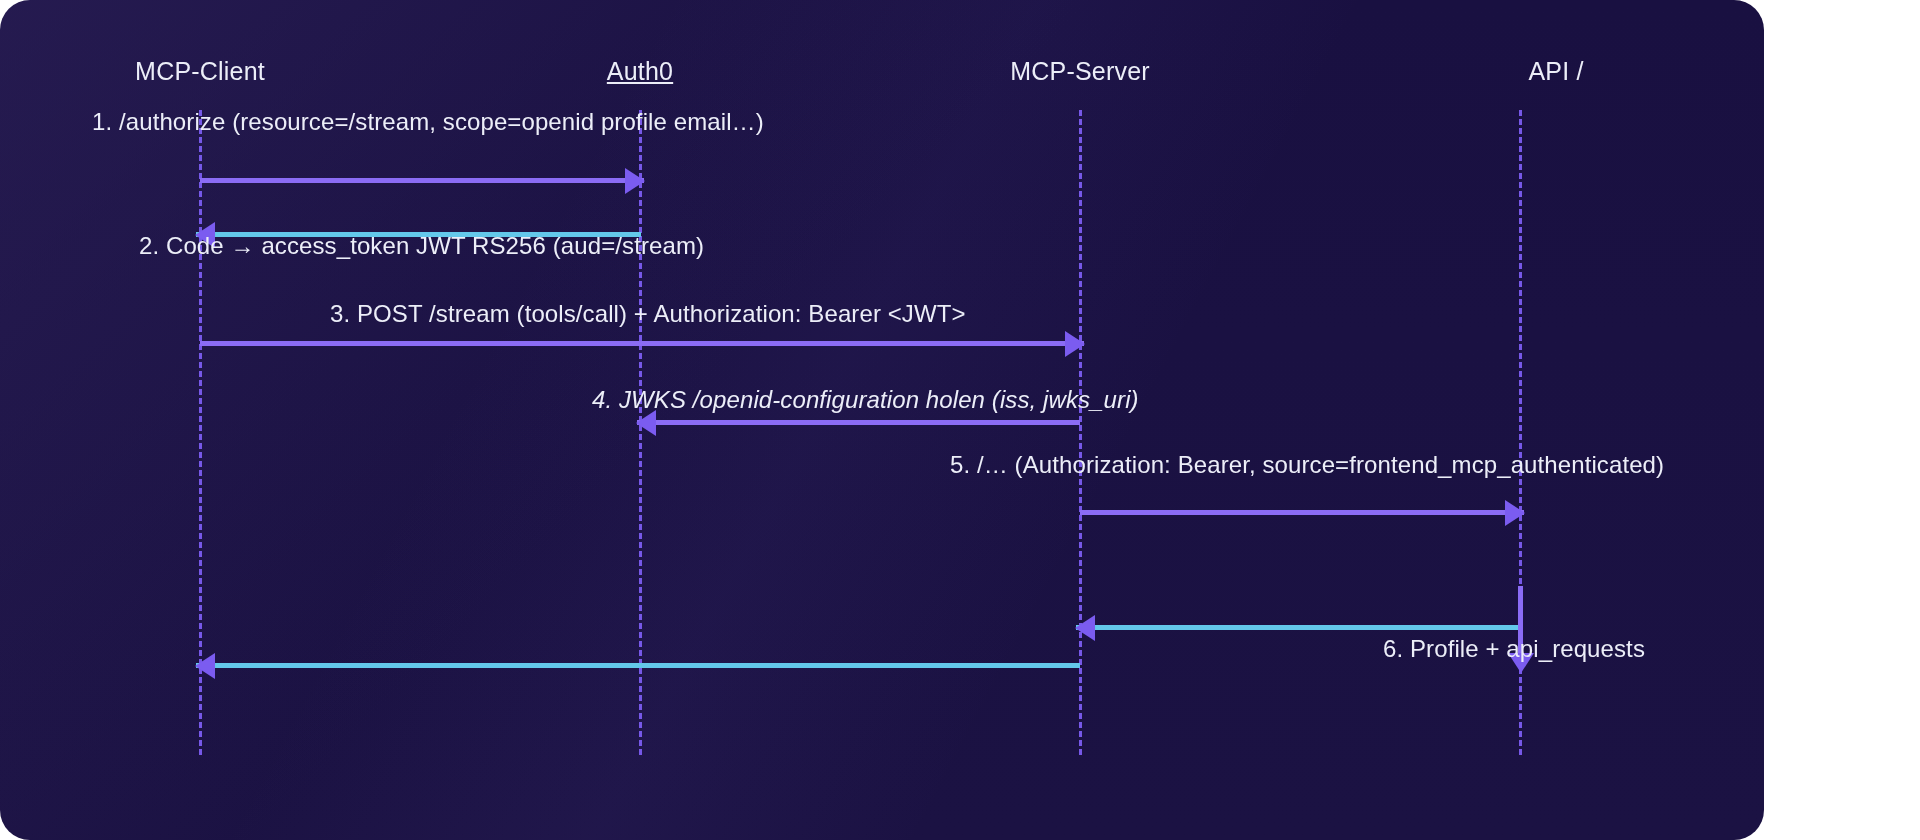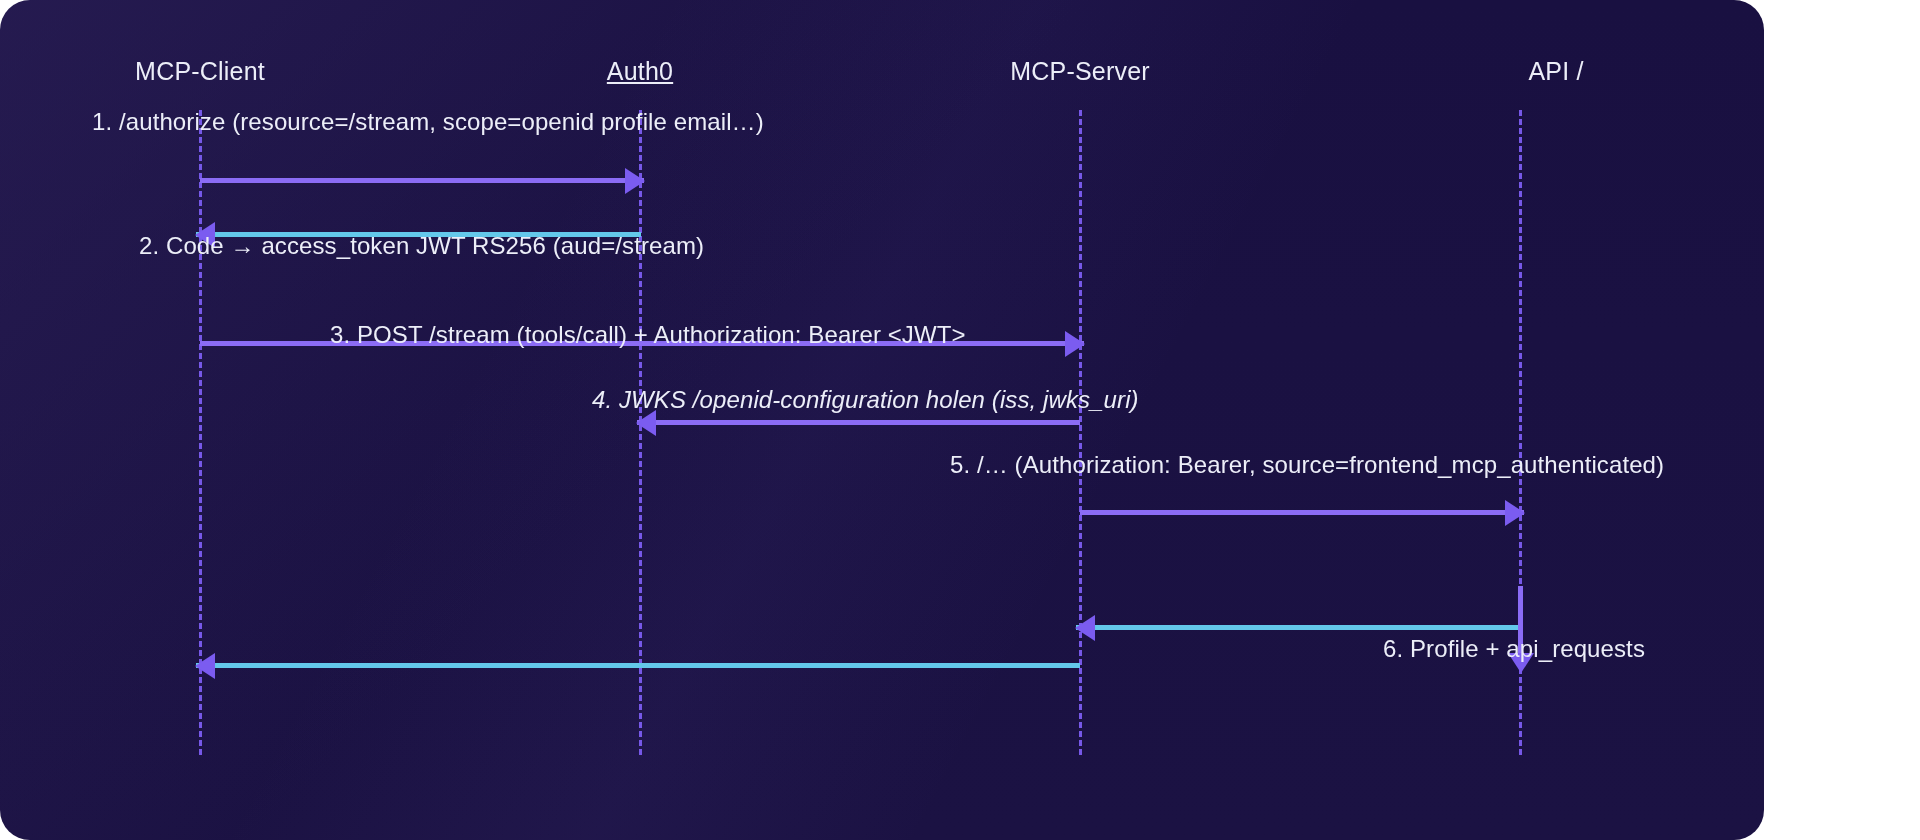--- a/index.html
+++ b/index.html
@@ -115,21 +115,21 @@
       </div>
       <div class="arrow to-left" style="left: 196px; top: 663px; width: 884px;">
         <div class="shaft" style="background: rgb(99, 200, 234);"></div>
         <div class="head" style="border-right: 20px solid rgb(123, 92, 240);"></div>
       </div>
     </div>
 
   <div id="labels">
       <div class="msg" style="left: 92px; top: 108px; color: rgb(236, 238, 248);">1. /authorize (resource=/stream, scope=openid profile email…)</div>
       <div class="msg" style="left: 139px; top: 232px; color: rgb(236, 238, 248);">2. Code → access_token JWT RS256 (aud=/stream)</div>
-      <div class="msg" style="left: 330px; top: 321px; color: rgb(236, 238, 248);">3. POST /stream (tools/call) + Authorization: Bearer &lt;JWT&gt;</div>
+      <div class="msg" style="left: 330px; top: 300px; color: rgb(236, 238, 248);">3. POST /stream (tools/call) + Authorization: Bearer &lt;JWT&gt;</div>
       <div class="msg" style="left: 592px; top: 386px; color: rgb(236, 238, 248); font-style: italic;">4. JWKS /openid-configuration holen (iss, jwks_uri)</div>
       <div class="msg" style="left: 950px; top: 451px; color: rgb(236, 238, 248);">5. /… (Authorization: Bearer, source=frontend_mcp_authenticated)</div>
     </div>
 
   <div id="selfmsgs">
       <div class="varrow" style="left: 1518px; top: 586px; height: 86px;">
         <div class="vshaft" style="background: rgb(139, 108, 245);"></div>
         <div class="vhead" style="border-top: 20px solid rgb(123, 92, 240);"></div>
       </div>
     </div>

